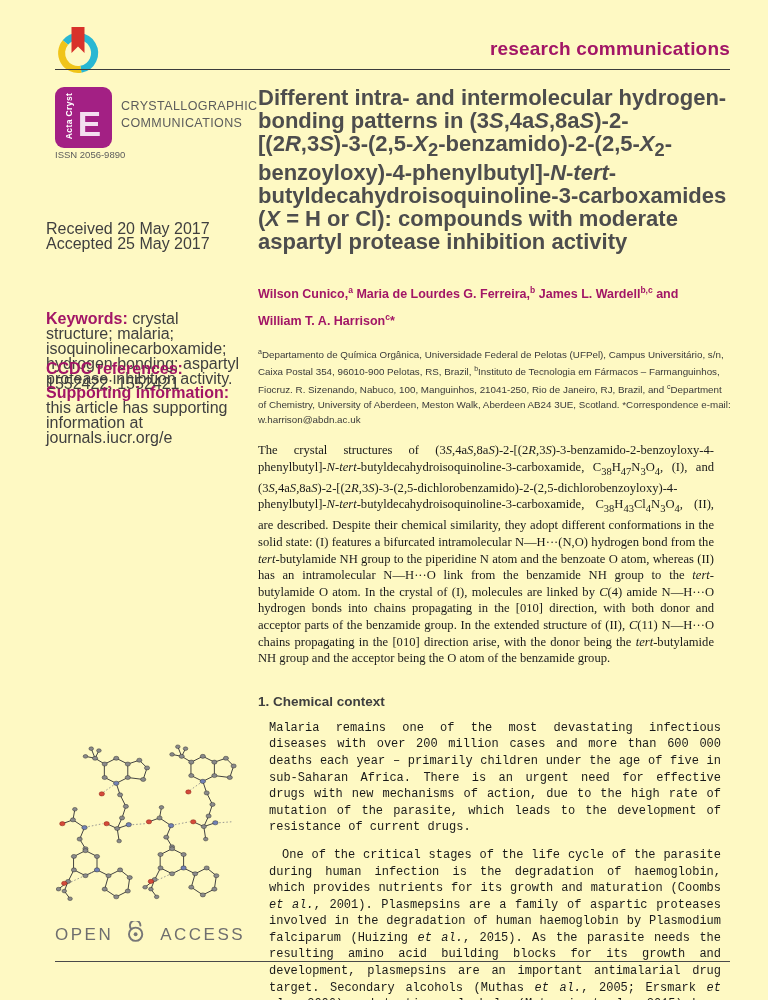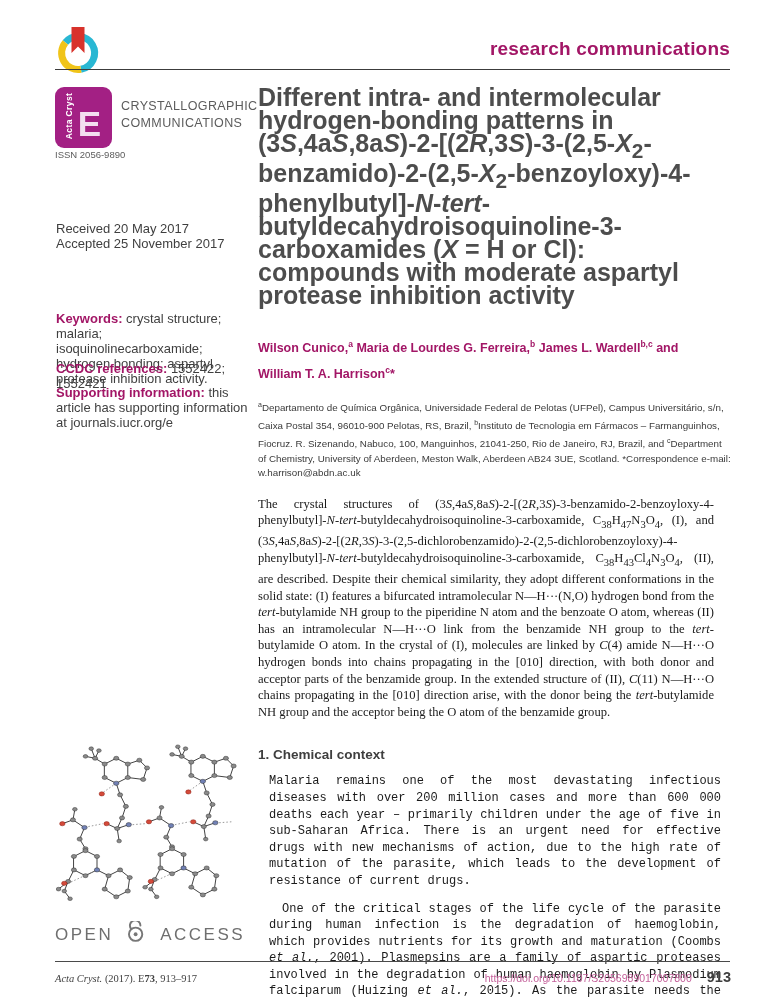--- a/index.html
+++ b/index.html
@@ -1,53 +1,53 @@
 <!DOCTYPE html>
 <html><head>
 <meta charset="utf-8">
 <style>
   html,body{margin:0;padding:0;background:#e8e8e8;}
-  .page{position:relative;width:768px;height:1000px;margin:0 auto;background:#ffffff;
+  .page{position:relative;width:768px;height:1000px;margin:0 auto;background:#fef9c3;
         font-family:"Liberation Sans",sans-serif;overflow:hidden;color:#3f3f3f;}
 
   
   .iucr-logo{position:absolute;left:54px;top:26px;width:48px;height:50px;}
   .banner{position:absolute;top:38px;right:38px;font-size:19px;font-weight:bold;color:#A21666;letter-spacing:.2px;}
   .top-rule{position:absolute;left:55px;top:69px;width:675px;border-top:1.7px solid #3c3c3c;}
 
   
   .badge{position:absolute;left:55px;top:87px;width:57px;height:61px;background:#A32084;border-radius:9px;}
   .badge .vert{position:absolute;left:-14px;top:24px;width:56px;text-align:center;
                transform:rotate(-90deg);font-size:8.5px;font-weight:bold;color:#fff;letter-spacing:.4px;}
   .badge .big-e{position:absolute;right:11px;bottom:4px;font-size:35px;font-weight:bold;color:#f3def0;}
   .journal-name{position:absolute;left:121px;top:98px;font-size:12.5px;line-height:17px;color:#5c5c5c;letter-spacing:.4px;}
   .issn{position:absolute;left:55px;top:149px;font-size:9.5px;color:#5c5c5c;}
 
   
-  .side{position:absolute;left:56px;width:196px;font-size:13px;line-height:15px;color:#3f3f3f;}
+  .side{position:absolute;left:46px;width:196px;font-size:16px;line-height:15px;color:#3f3f3f;}
   .side .lbl{color:#A21666;font-weight:bold;}
   .s-dates{top:221px;}
   .s-edited{top:278px;}
   .s-keywords{top:311px;}
   .s-ccdc{top:361px;}
   .s-support{top:385px;}
 
   .molecule{position:absolute;left:56px;top:740px;width:184px;height:178px;}
   .bd{fill:none;stroke:#3b3b3b;stroke-width:1;stroke-linecap:round;}
   .hb{fill:none;stroke:#8a8a8a;stroke-width:.9;stroke-dasharray:1.6 2.1;}
   .catom{fill:#8a8a8a;stroke:#2e2e2e;stroke-width:.5;}
   .natom{fill:#7181b5;stroke:#2e2e2e;stroke-width:.5;}
   .oatom{fill:#d44a3a;stroke:#8a1f14;stroke-width:.5;}
 
   .open-access{position:absolute;left:55px;top:921px;display:flex;align-items:center;gap:13px;
                color:#6f6f6f;font-size:17px;letter-spacing:2.5px;}
 
   
   .main{position:absolute;left:258px;top:86px;width:474px;}
-  .title{margin:0;font-size:25px;line-height:23px;font-weight:bold;color:#4d4d4d;}
+  .title{margin:0;font-size:22px;line-height:23px;font-weight:bold;color:#4d4d4d;}
   .authors{margin-top:26px;width:450px;font-size:12.5px;line-height:22px;font-weight:bold;color:#A21666;}
   .authors sup{font-size:8.5px;}
   .affil{margin-top:13px;font-size:9.8px;line-height:14.5px;color:#3a3a3a;}
   .affil sup{font-size:7px;}
   .abstract{margin:15px 18px 0 0;font-family:"Liberation Serif",serif;font-size:12.6px;line-height:16.6px;
             text-align:justify;color:#1a1a1a;}
   .section-h{margin:27px 0 6px 0;font-size:13.5px;font-weight:bold;color:#3f3f3f;}
   .bodyp{margin:11px;font-family:Liberation Mono, monospace;font-size:12px;line-height:16.6px;
          text-align:justify;color:#1a1a1a;}
   .bodyp.indent{text-indent:13px;}
@@ -80,21 +80,21 @@
     <span class="big-e">E</span>
   </div>
   <div class="journal-name">
     <div>CRYSTALLOGRAPHIC</div>
     <div>COMMUNICATIONS</div>
   </div>
   <div class="issn">ISSN 2056-9890</div>
 
   <div class="side s-dates">
     <div>Received 20 May 2017</div>
-    <div>Accepted 25 November 2017</div>
+    <div>Accepted 25 May 2017</div>
   </div>
   <div class="side s-keywords">
     <span class="lbl">Keywords:</span><span> crystal structure; malaria; isoquinolinecarboxamide; hydrogen bonding; aspartyl protease inhibition activity.</span>
   </div>
   <div class="side s-ccdc">
     <span class="lbl">CCDC references:</span><span> 1552422; 1552421</span>
   </div>
   <div class="side s-support">
     <span class="lbl">Supporting information:</span><span> this article has supporting information at journals.iucr.org/e</span>
   </div>
@@ -184,19 +184,14 @@
     <h1 class="title">Different intra- and intermolecular hydrogen-bonding patterns in (3<i>S</i>,4a<i>S</i>,8a<i>S</i>)-2-[(2<i>R</i>,3<i>S</i>)-3-(2,5-<i>X</i><sub>2</sub>-benzamido)-2-(2,5-<i>X</i><sub>2</sub>-benzoyloxy)-4-phenylbutyl]-<i>N</i>-<i>tert</i>-butyldecahydroisoquinoline-3-carboxamides (<i>X</i> = H or Cl): compounds with moderate aspartyl protease inhibition activity</h1>
     <div class="authors">Wilson Cunico,<sup>a</sup> Maria de Lourdes G. Ferreira,<sup>b</sup> James L. Wardell<sup>b,c</sup> and William T. A. Harrison<sup>c</sup>*</div>
     <div class="affil"><sup>a</sup>Departamento de Química Orgânica, Universidade Federal de Pelotas (UFPel), Campus Universitário, s/n, Caixa Postal 354, 96010-900 Pelotas, RS, Brazil, <sup>b</sup>Instituto de Tecnologia em Fármacos – Farmanguinhos, Fiocruz. R. Sizenando, Nabuco, 100, Manguinhos, 21041-250, Rio de Janeiro, RJ, Brazil, and <sup>c</sup>Department of Chemistry, University of Aberdeen, Meston Walk, Aberdeen AB24 3UE, Scotland. *Correspondence e-mail: w.harrison@abdn.ac.uk</div>
     <p class="abstract">The crystal structures of (3<i>S</i>,4a<i>S</i>,8a<i>S</i>)-2-[(2<i>R</i>,3<i>S</i>)-3-benzamido-2-benzoyloxy-4-phenylbutyl]-<i>N</i>-<i>tert</i>-butyldecahydroisoquinoline-3-carboxamide, C<sub>38</sub>H<sub>47</sub>N<sub>3</sub>O<sub>4</sub>, (I), and (3<i>S</i>,4a<i>S</i>,8a<i>S</i>)-2-[(2<i>R</i>,3<i>S</i>)-3-(2,5-dichlorobenzamido)-2-(2,5-dichlorobenzoyloxy)-4-phenylbutyl]-<i>N</i>-<i>tert</i>-butyldecahydroisoquinoline-3-carboxamide, C<sub>38</sub>H<sub>43</sub>Cl<sub>4</sub>N<sub>3</sub>O<sub>4</sub>, (II), are described. Despite their chemical similarity, they adopt different conformations in the solid state: (I) features a bifurcated intramolecular N—H···(N,O) hydrogen bond from the <i>tert</i>-butylamide NH group to the piperidine N atom and the benzoate O atom, whereas (II) has an intramolecular N—H···O link from the benzamide NH group to the <i>tert</i>-butylamide O atom. In the crystal of (I), molecules are linked by <i>C</i>(4) amide N—H···O hydrogen bonds into chains propagating in the [010] direction, with both donor and acceptor parts of the benzamide group. In the extended structure of (II), <i>C</i>(11) N—H···O chains propagating in the [010] direction arise, with the donor being the <i>tert</i>-butylamide NH group and the acceptor being the O atom of the benzamide group.</p>
     <h2 class="section-h">1. Chemical context</h2>
     <p class="bodyp">Malaria remains one of the most devastating infectious diseases with over 200 million cases and more than 600 000 deaths each year – primarily children under the age of five in sub-Saharan Africa. There is an urgent need for effective drugs with new mechanisms of action, due to the high rate of mutation of the parasite, which leads to the development of resistance of current drugs.</p>
     <p class="bodyp indent">One of the critical stages of the life cycle of the parasite during human infection is the degradation of haemoglobin, which provides nutrients for its growth and maturation (Coombs <i>et al.</i>, 2001). Plasmepsins are a family of aspartic proteases involved in the degradation of human haemoglobin by Plasmodium falciparum (Huizing <i>et al.</i>, 2015). As the parasite needs the resulting amino acid building blocks for its growth and development, plasmepsins are an important antimalarial drug target. Secondary alcohols (Muthas <i>et al.</i>, 2005; Ersmark <i>et al.</i>, 2006) and tertiary alcohols (Motwani <i>et al.</i>, 2015) have been successfully used to develop potent inhibitors of these enzymes.</p>
   </div>
 
   <div class="footer-rule"></div>
-  <div class="footer">
-    <span class="citation"><i>Acta Cryst.</i> (2017). E<b>73</b>, 913–917</span>
-    <a class="doi" href="#">https://doi.org/10.1107/S2056989017007800</a>
-    <span class="pageno">913</span>
-  </div>
 
 </div>
 
 </body></html>

